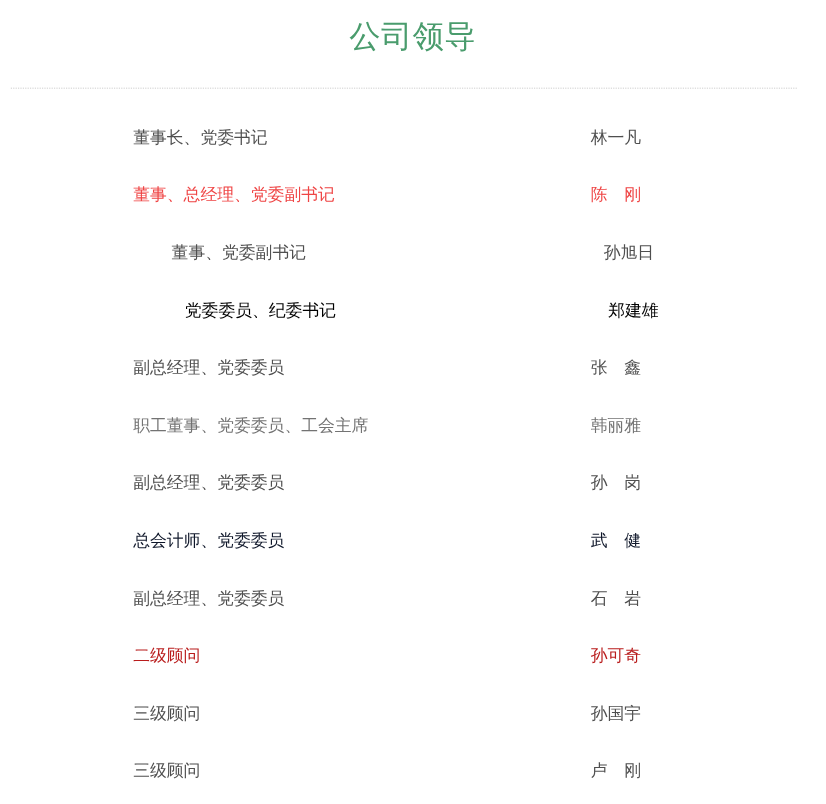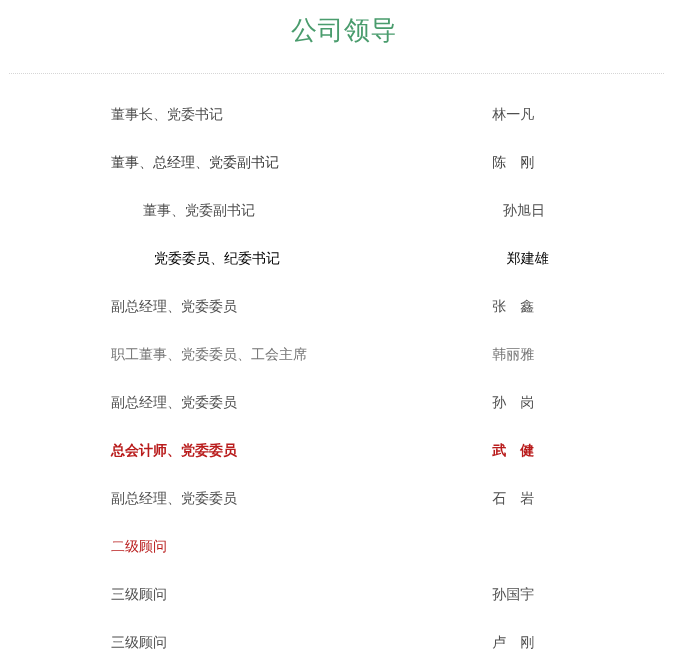--- a/index.html
+++ b/index.html
@@ -55,21 +55,21 @@
 <div class="page-title" style="color: rgb(74, 156, 109);">公司领导</div>
 
 <hr class="divider" style="border-top-color: rgb(214, 214, 214);">
 
 <div class="leader-list" id="leader-list">
   <div class="leader-row" style="color: rgb(79, 79, 79);">
     <span class="leader-position">董事长、党委书记</span>
     <span class="leader-name">林一凡</span>
   </div>
 
-  <div class="leader-row" style="color: #404040; align-items: center;">
+  <div class="leader-row" style="color: #ef4444; align-items: center;">
     <span class="leader-position">董事、总经理、党委副书记</span>
     <span class="leader-name">陈　刚</span>
   </div>
 
   <div class="leader-row" style="color: rgb(79, 79, 79); margin-left: 32px;">
     <span class="leader-position">董事、党委副书记</span>
     <span class="leader-name">孙旭日</span>
   </div>
 
   <div class="leader-row" style="color: #000000; margin-left: 43px;">
@@ -85,32 +85,33 @@
   <div class="leader-row" style="color: #737373;">
     <span class="leader-position">职工董事、党委委员、工会主席</span>
     <span class="leader-name">韩丽雅</span>
   </div>
 
   <div class="leader-row" style="color: rgb(79, 79, 79);">
     <span class="leader-position">副总经理、党委委员</span>
     <span class="leader-name">孙　岗</span>
   </div>
 
-  <div class="leader-row" style="color: #b91c1c; font-weight: bold;">
+  <div class="leader-row" style="color: #0f172a;">
     <span class="leader-position">总会计师、党委委员</span>
     <span class="leader-name">武　健</span>
   </div>
 
   <div class="leader-row" style="color: rgb(79, 79, 79);">
     <span class="leader-position">副总经理、党委委员</span>
     <span class="leader-name">石　岩</span>
   </div>
 
   <div class="leader-row" style="color: #b91c1c;">
     <span class="leader-position">二级顾问</span>
+    <span class="leader-name">孙可奇</span>
   </div>
 
   <div class="leader-row" style="color: rgb(79, 79, 79);">
     <span class="leader-position">三级顾问</span>
     <span class="leader-name">孙国宇</span>
   </div>
 
   <div class="leader-row" style="color: rgb(79, 79, 79);">
     <span class="leader-position">三级顾问</span>
     <span class="leader-name">卢　刚</span>

